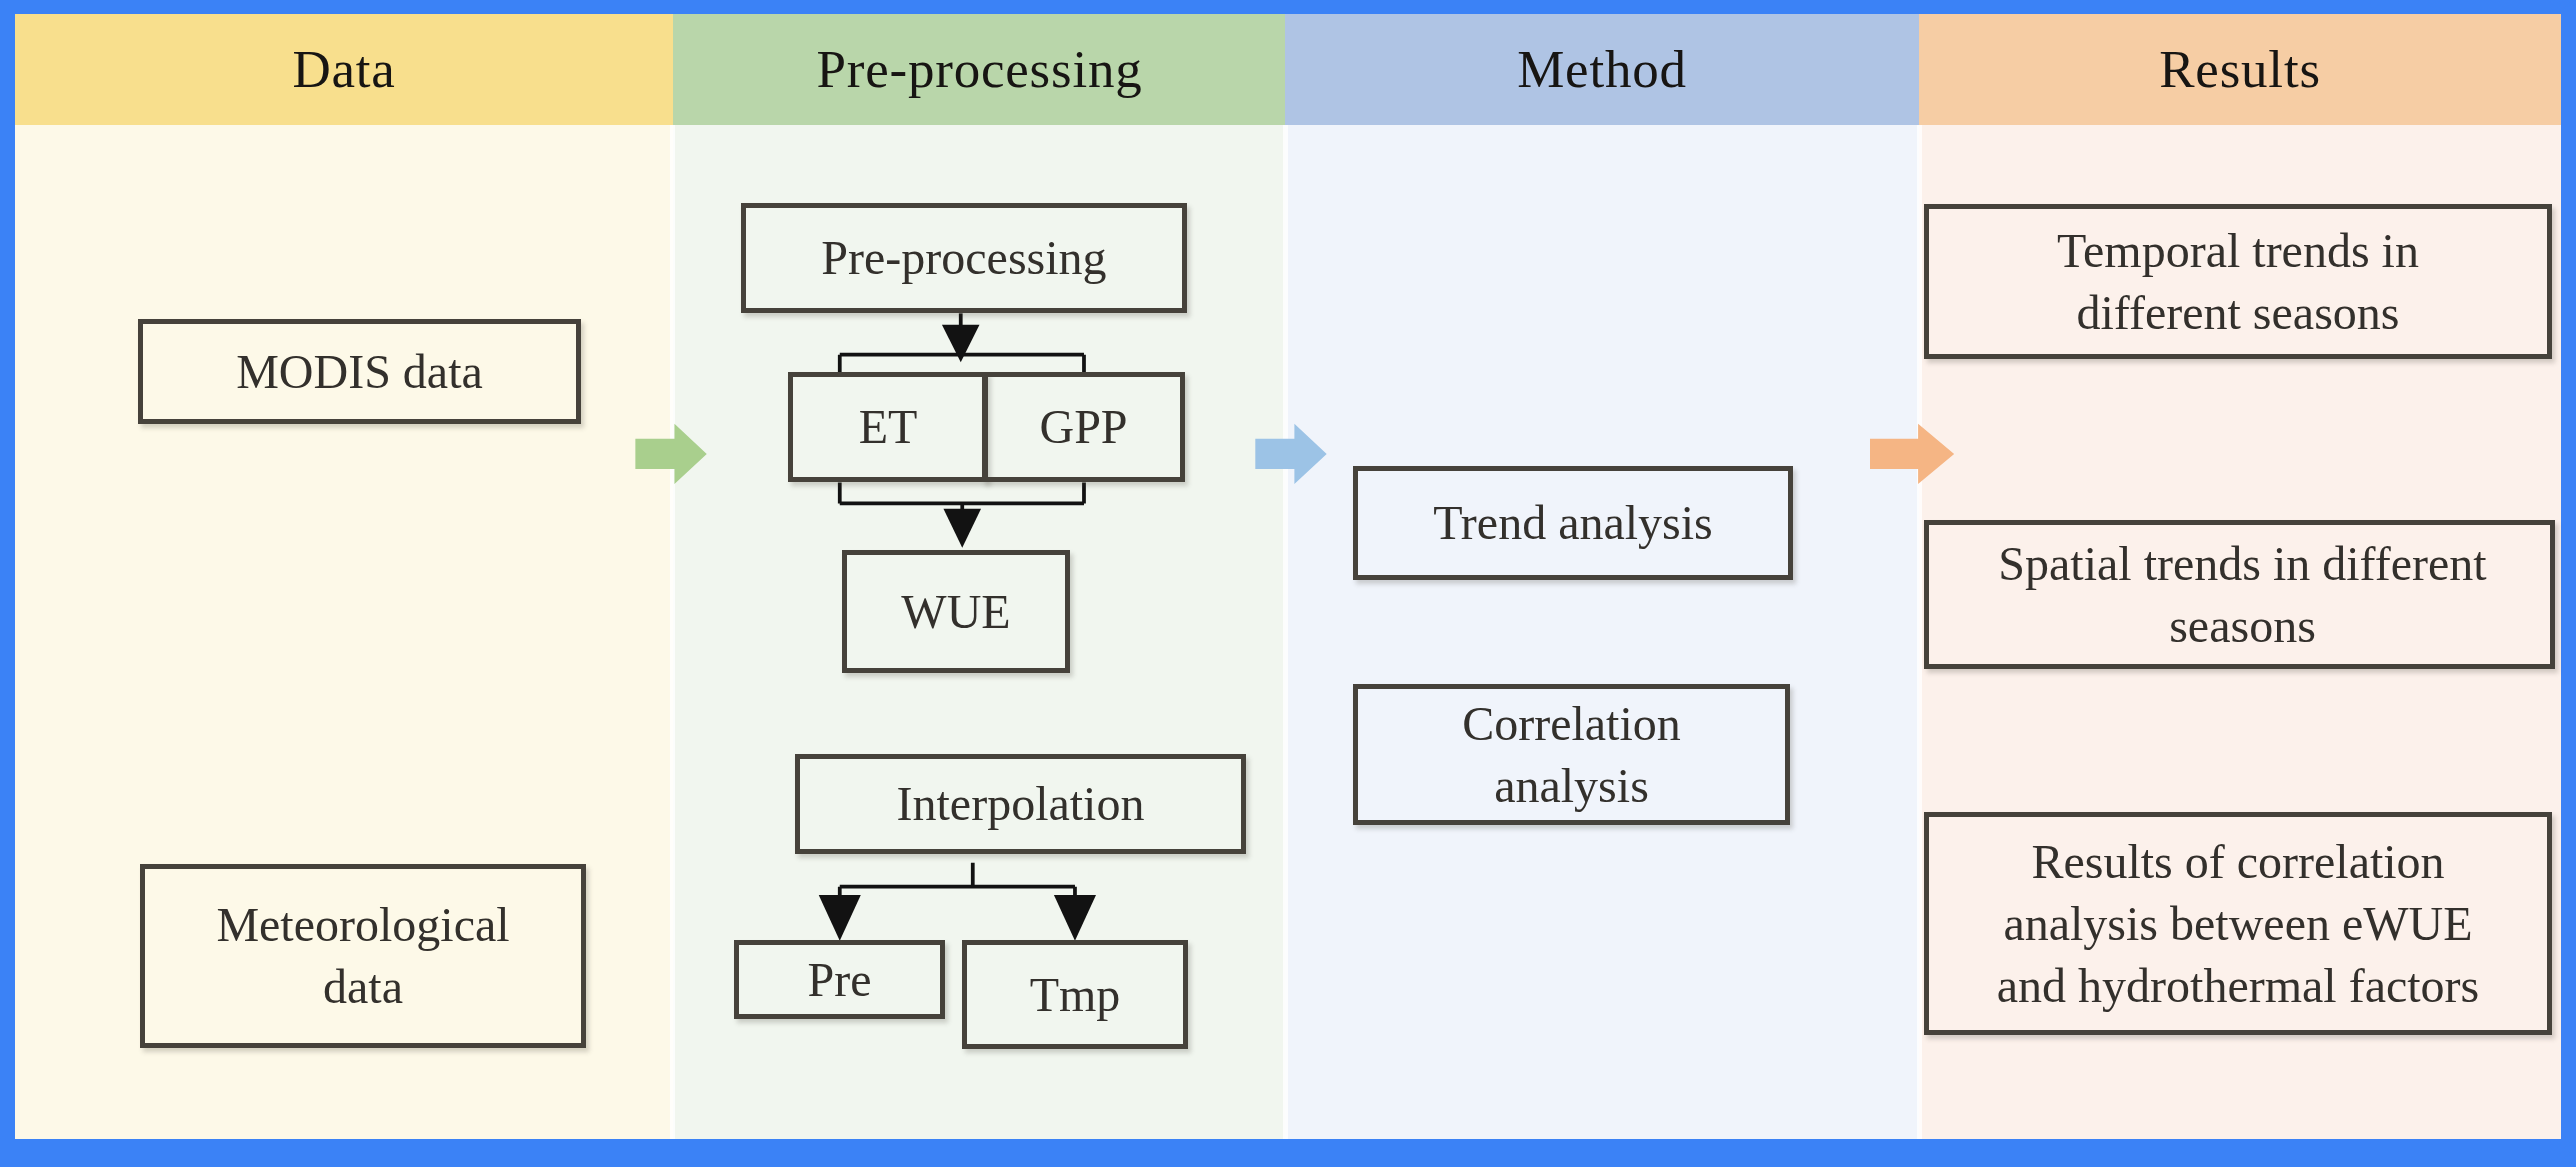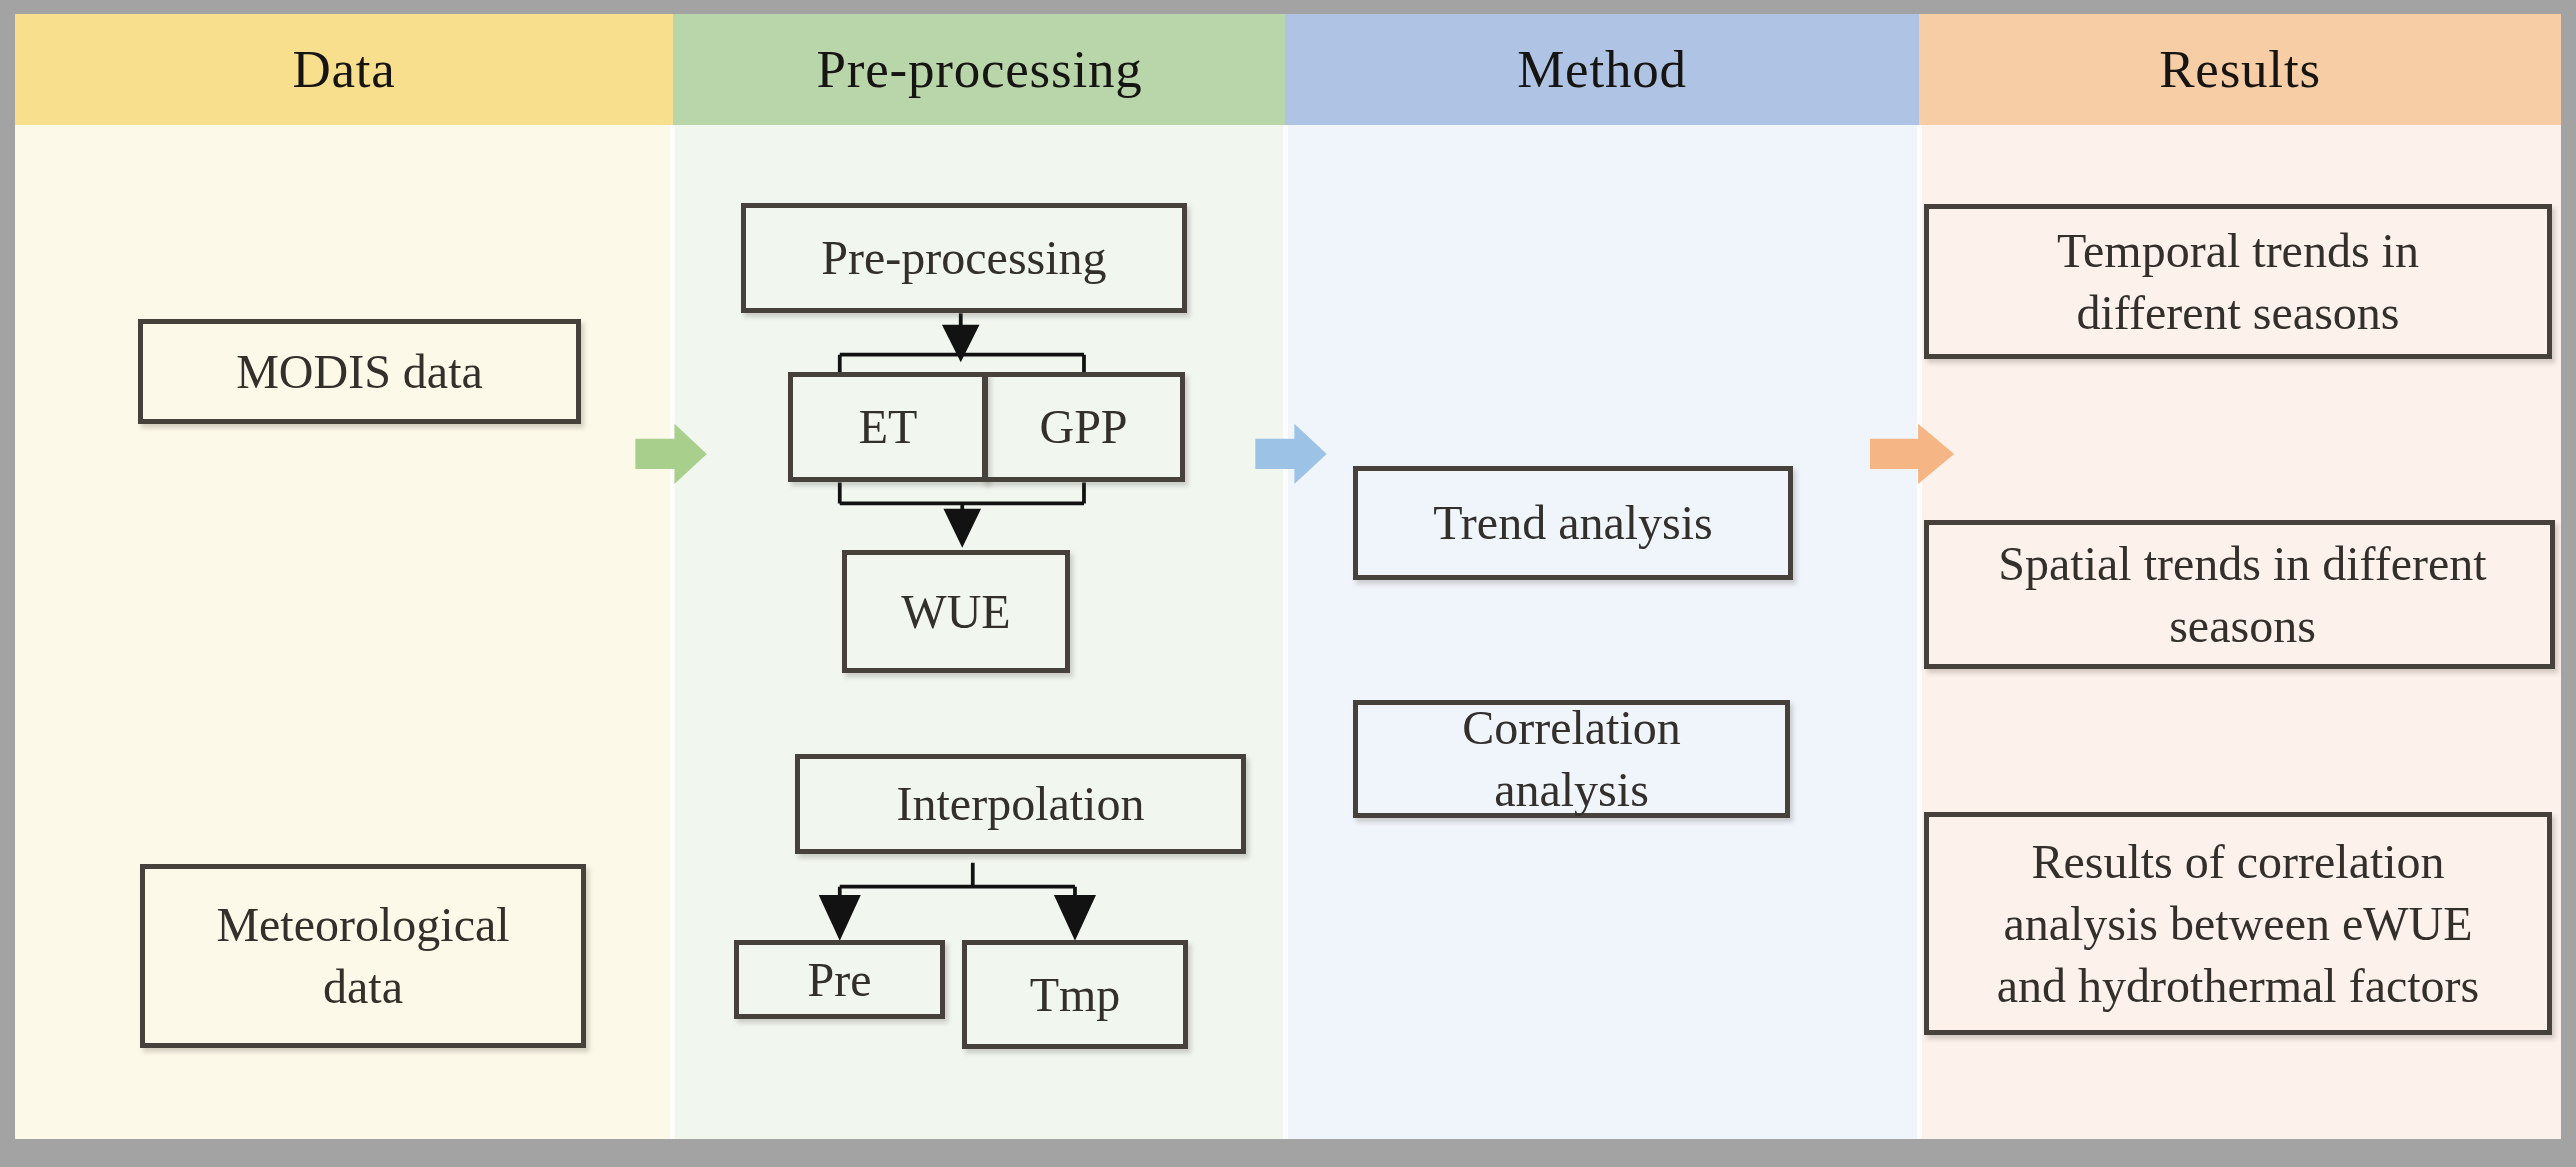--- a/index.html
+++ b/index.html
@@ -1,17 +1,17 @@
 <!DOCTYPE html>
 <html style="--header_data: #F8DF8D; --header_preprocessing: #B9D6AA; --header_method: #AFC4E4; --header_results: #F6CDA4; --body_data: #FDF9E8; --body_preprocessing: #F1F6EF; --body_method: #F0F4FB; --body_results: #FCF1EB; --arrow_green: #A9CF8D; --arrow_blue: #9CC3E6; --arrow_orange: #F5B584; --box_border: #46423B; --connector: #121212;font-size:12px"><head>
 <meta charset="utf-8">
 <style>
   html,body{margin:0;padding:0;background:#ffffff;}
   body{width:2576px;height:1167px;position:relative;font-family:"Liberation Serif","DejaVu Serif",serif;}
-  #canvas{position:absolute;left:0;top:0;width:2576px;height:1167px;background:#a3a3a3;overflow:hidden;}
+  #canvas{position:absolute;left:0;top:0;width:2576px;height:1167px;background:#3b82f6;overflow:hidden;}
 
   .hdr{position:absolute;top:13.5px;height:111px;display:flex;align-items:center;justify-content:center;
        font-size:53px;color:#171513;letter-spacing:0.8px;}
   #hdr-data        {left:15px;   width:658px; background:var(--header_data);}
   #hdr-preprocess  {left:673px;  width:613px; background:var(--header_preprocessing);}
   #hdr-method      {left:1285px; width:634px; background:var(--header_method);}
   #hdr-results     {left:1919px; width:642px; background:var(--header_results);}
 
   .colbody{position:absolute;top:125px;height:1014px;}
   #body-data       {left:15px;   width:658px; background:var(--body_data);}
@@ -31,21 +31,21 @@
   
   #box-prep  {left:741px; top:203px;  width:446px; height:110px;}
   #box-et    {left:740px; top:372px;  width:200px; height:110px;margin-left:48px;}
   #box-gpp   {left:982px;top:372px;  width:203px; height:110px;}
   #box-wue   {left:842px;top:550px;  width:228px; height:123px;}
   #box-interp{left:747px; top:754px; width:451px; height:100px;margin-left:48px;}
   #box-pre   {left:734px; top:940px; width:211px; height:79px;}
   #box-tmp   {left:962px;top:940px; width:226px; height:109px;}
   
   #box-trend {left:1353px;top:466px;  width:440px; height:114px;}
-  #box-corr  {left:1353px;top:700px;  width:437px; height:118px;}
+  #box-corr  {left:1353px;top:684px;  width:437px; height:141px;}
   
   #box-temporal{left:1924px;top:204px; width:628px;height:155px;}
   #box-spatial {left:1924px;top:520px; width:631px;height:149px;padding-left:6px;}
   #box-rescorr {left:1924px;top:812px;width:628px;height:223px;}
 
   #connector-layer{position:absolute;left:0;top:0;z-index:2;}
 </style>
 </head>
 <body>
 

